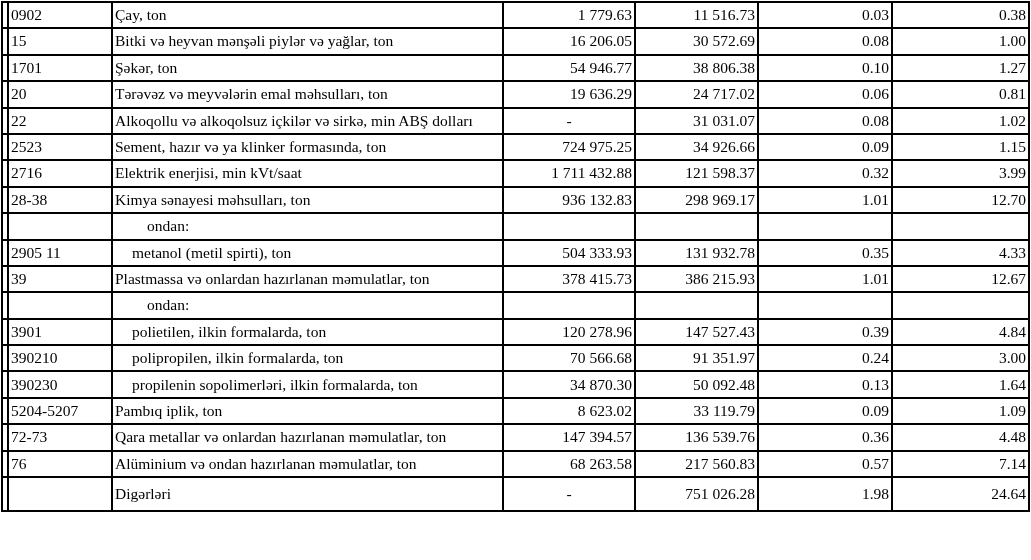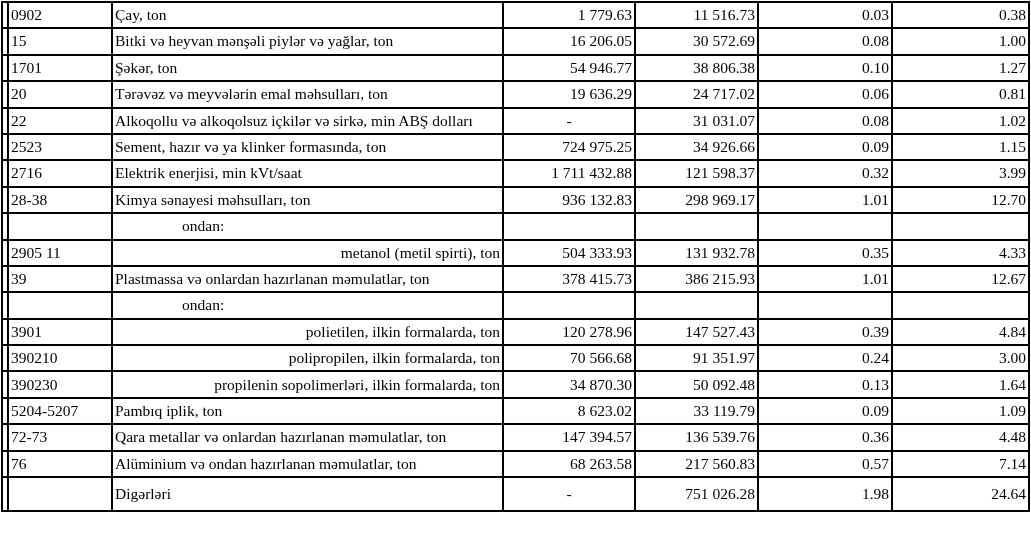--- a/index.html
+++ b/index.html
@@ -38,22 +38,22 @@
   col.c-sliver { width: 6px; }
   col.c-code   { width: 104px; }
   col.c-desc   { width: 391px; }
   col.c-v1     { width: 132px; }
   col.c-v2     { width: 123px; }
   col.c-s1     { width: 134px; }
   col.c-s2     { width: 137px; }
 
   td.code { text-align: left; padding-left: 4px; }
   td.desc { text-align: left; padding-left: 4px; font-family: Liberation Serif, serif; }
-  td.desc.indent-sub   { padding-left: 28px; text-align: right; }
-  td.desc.indent-group { padding-left: 69px; }
+  td.desc.indent-sub   { padding-left: 19px; }
+  td.desc.indent-group { padding-left: 34px; }
   td.num  { text-align: right; padding-right: 12px; }
   td.num.dash { text-align: center; padding-right: 2px; }
   tr.last-row td { height: 32px; }
 </style>
 </head>
 <body>
 
 <div class="page">
   <table class="trade">
     <colgroup>

